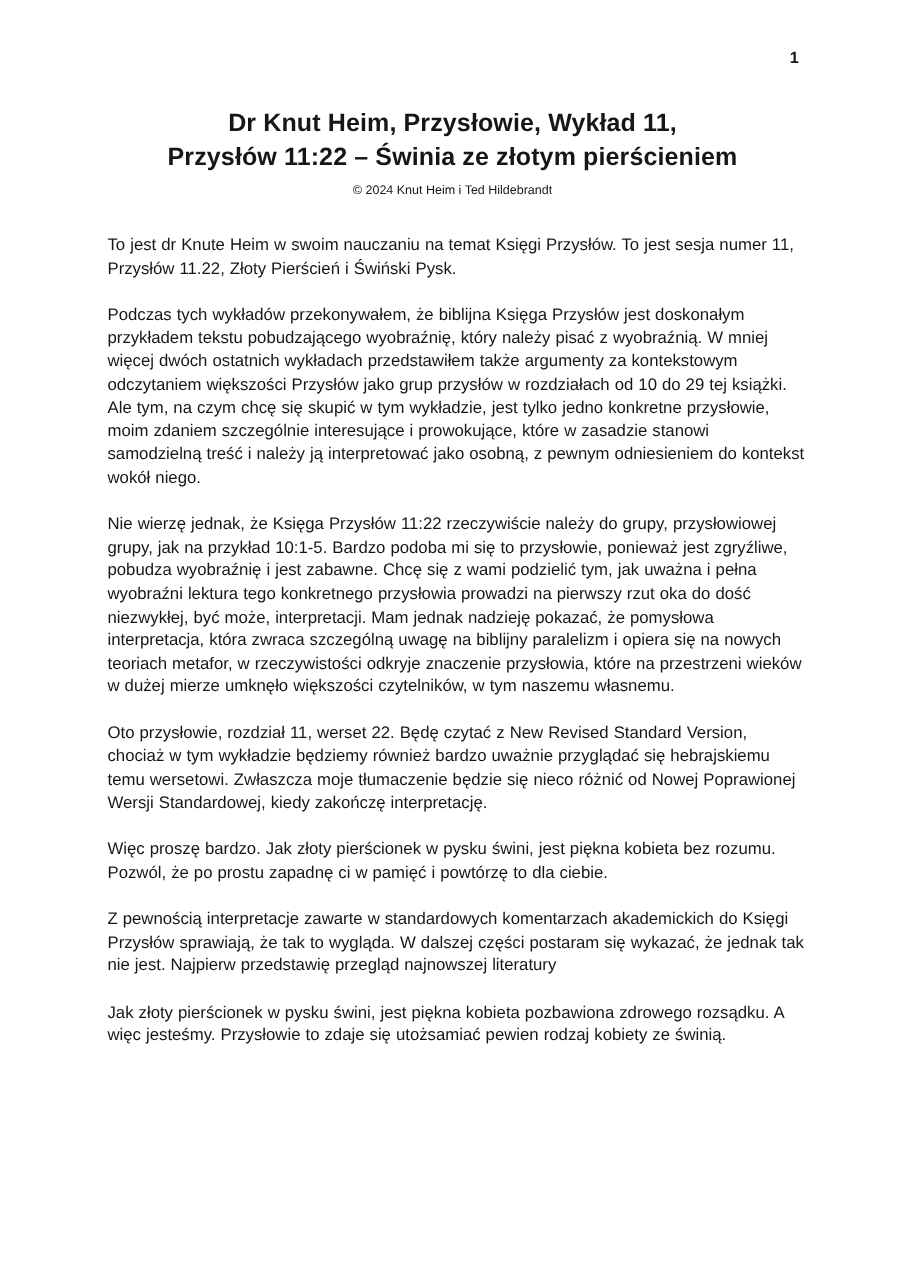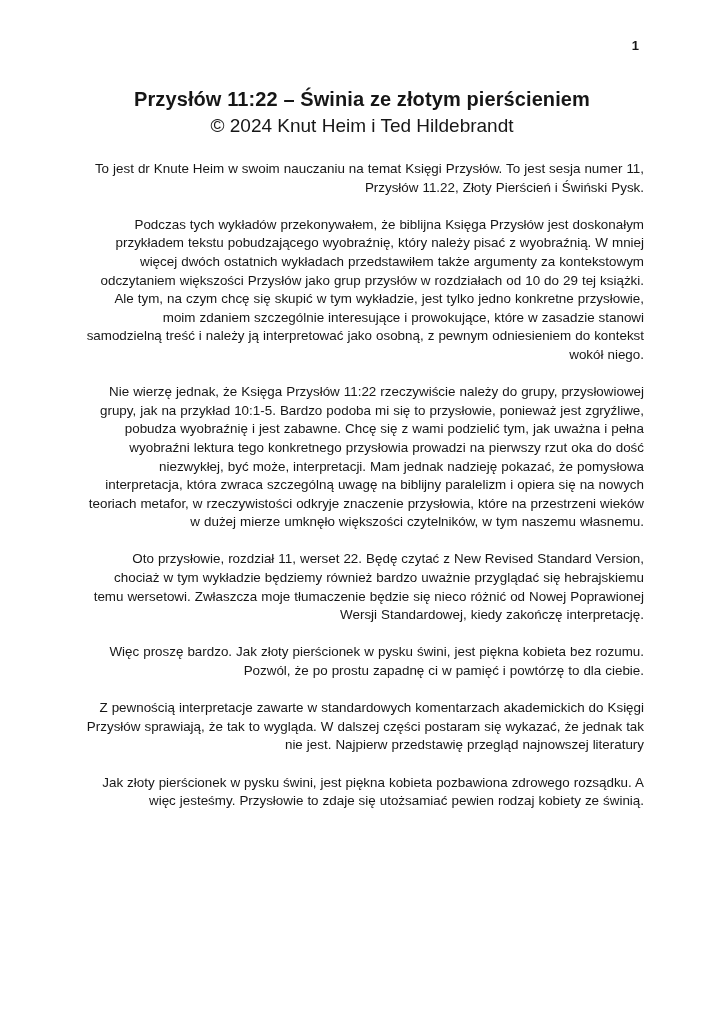--- a/index.html
+++ b/index.html
@@ -30,43 +30,44 @@
     text-align: center;
   }
   .title-line {
     font-size: 20px;
     font-weight: bold;
     line-height: 27px;
     letter-spacing: 0.1px;
   }
   .copyright-line {
     margin-top: 4px;
-    font-size: 19px;
+    font-size: 10px;
     line-height: 18px;
   }
   .content {
     margin: 25px 0 0 86px;
     width: 558px;
   }
   .content p {
     margin: 0 0 18.6px 0;
     font-size: 13.4px;
     line-height: 18.6px;
-    text-align: right;
+    text-align: left;
     word-spacing: 0.3px;
   }
 </style>
 </head>
 <body>
 
 <div class="page">
 
   <div class="page-number">1</div>
 
   <div class="title-block">
+    <div class="title-line">Dr Knut Heim, Przysłowie, Wykład 11,</div>
     <div class="title-line">Przysłów 11:22 – Świnia ze złotym pierścieniem</div>
     <div class="copyright-line">© 2024 Knut Heim i Ted Hildebrandt</div>
   </div>
 
   <div class="content">
     <p>To jest dr Knute Heim w swoim nauczaniu na temat Księgi Przysłów. To jest sesja numer 11, Przysłów 11.22, Złoty Pierścień i Świński Pysk.</p>
     <p>Podczas tych wykładów przekonywałem, że biblijna Księga Przysłów jest doskonałym przykładem tekstu pobudzającego wyobraźnię, który należy pisać z wyobraźnią. W mniej więcej dwóch ostatnich wykładach przedstawiłem także argumenty za kontekstowym odczytaniem większości Przysłów jako grup przysłów w rozdziałach od 10 do 29 tej książki. Ale tym, na czym chcę się skupić w tym wykładzie, jest tylko jedno konkretne przysłowie, moim zdaniem szczególnie interesujące i prowokujące, które w zasadzie stanowi samodzielną treść i należy ją interpretować jako osobną, z pewnym odniesieniem do kontekst wokół niego.</p>
     <p>Nie wierzę jednak, że Księga Przysłów 11:22 rzeczywiście należy do grupy, przysłowiowej grupy, jak na przykład 10:1-5. Bardzo podoba mi się to przysłowie, ponieważ jest zgryźliwe, pobudza wyobraźnię i jest zabawne. Chcę się z wami podzielić tym, jak uważna i pełna wyobraźni lektura tego konkretnego przysłowia prowadzi na pierwszy rzut oka do dość niezwykłej, być może, interpretacji. Mam jednak nadzieję pokazać, że pomysłowa interpretacja, która zwraca szczególną uwagę na biblijny paralelizm i opiera się na nowych teoriach metafor, w rzeczywistości odkryje znaczenie przysłowia, które na przestrzeni wieków w dużej mierze umknęło większości czytelników, w tym naszemu własnemu.</p>
     <p>Oto przysłowie, rozdział 11, werset 22. Będę czytać z New Revised Standard Version, chociaż w tym wykładzie będziemy również bardzo uważnie przyglądać się hebrajskiemu temu wersetowi. Zwłaszcza moje tłumaczenie będzie się nieco różnić od Nowej Poprawionej Wersji Standardowej, kiedy zakończę interpretację.</p>
     <p>Więc proszę bardzo. Jak złoty pierścionek w pysku świni, jest piękna kobieta bez rozumu. Pozwól, że po prostu zapadnę ci w pamięć i powtórzę to dla ciebie.</p>

